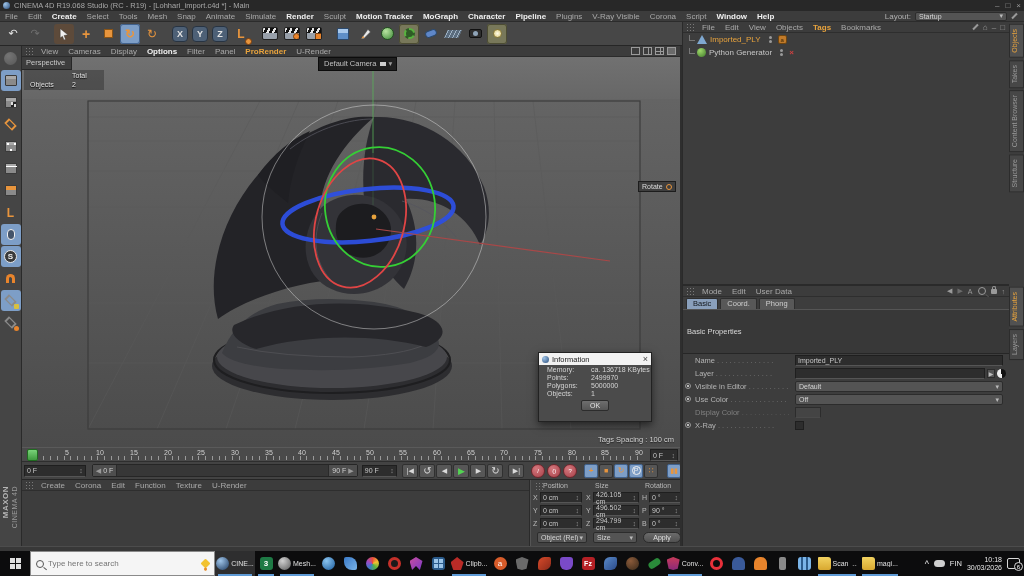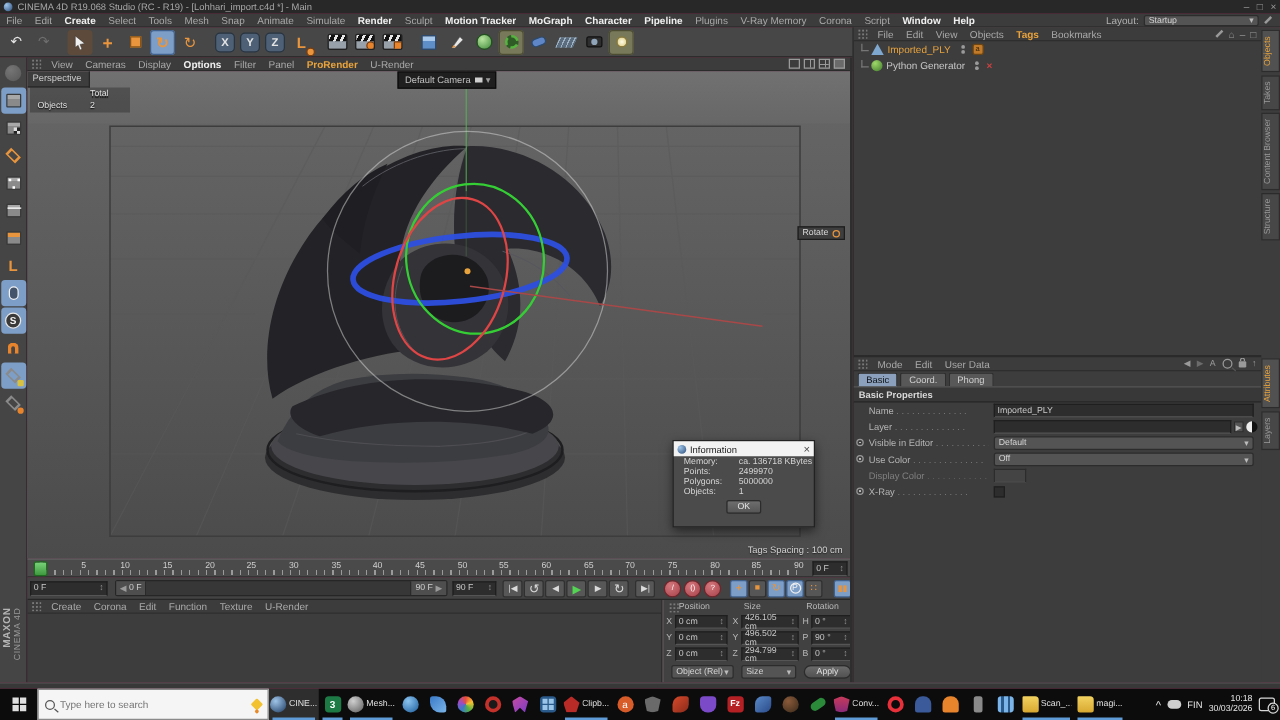--- a/index.html
+++ b/index.html
@@ -106,21 +106,21 @@
        border:1px solid #2c2c2c;padding:4px 1px;text-align:center}
   .vtab.act{color:#e8a33d;background:#515151}
   .treerow{display:flex;align-items:center;height:13px;font-size:8px}
   .elbow{width:6px;height:6px;border-left:1px solid #777;border-bottom:1px solid #777;margin:0 2px 4px 6px}
   .vdots{display:flex;flex-direction:column;gap:1px;margin-left:8px}
   .vdots i{width:3px;height:3px;border-radius:50%;background:#9a9a9a}
   .tabbtn{height:11px;padding:0 6px;background:#585858;border:1px solid #2e2e2e;border-bottom:none;
        border-radius:2px 2px 0 0;color:#cfcfcf;font-size:7.5px;display:flex;align-items:center;margin-right:2px}
   .tabbtn.act{background:#8aa0bc;color:#101418}
   .secbar{background:#383838;border-top:1px solid #555;border-bottom:1px solid #262626;color:#d8d8d8;
-       font-size:7.5px;font-weight:bold;padding:1px 4px}
+       font-size:7.5px;font-weight:normal;padding:17px 4px}
   .arow{position:relative;height:13px}
   .alabel{position:absolute;left:12px;top:2px;color:#b4b4b4;font-size:7.5px;white-space:nowrap;overflow:hidden;width:96px}
   .alabel::after{content:" . . . . . . . . . . . . . . ";color:#7c7c7c}
   .acirc{position:absolute;left:2px;top:3px;width:6px;height:6px;border:1px solid #9a9a9a;border-radius:50%;background:radial-gradient(#bbb 25%,transparent 30%)}
 
   
   .statusstrip{left:0;top:546px;width:1024px;height:5px;background:#383838;border-top:1px solid #4c4c4c;position:absolute}
   .taskbar{left:0;top:551px;width:1024px;height:25px;background:#0c0c0d;display:flex;align-items:stretch;position:absolute;z-index:40}
   .startbtn{width:30px;display:flex;align-items:center;justify-content:center}
   .winlogo{display:grid;grid-template-columns:5px 5px;grid-template-rows:5px 5px;gap:1px}
@@ -170,21 +170,21 @@
     <span class="mi">Snap</span>
     <span class="mi">Animate</span>
     <span class="mi">Simulate</span>
     <span class="mi br">Render</span>
     <span class="mi">Sculpt</span>
     <span class="mi br">Motion Tracker</span>
     <span class="mi br">MoGraph</span>
     <span class="mi br">Character</span>
     <span class="mi br">Pipeline</span>
     <span class="mi">Plugins</span>
-    <span class="mi">V-Ray Memory</span>
+    <span class="mi">V-Ray Visible</span>
     <span class="mi">Corona</span>
     <span class="mi">Script</span>
     <span class="mi br">Window</span>
     <span class="mi br">Help</span>
     <span style="margin-left:auto;color:#b0b0b0">Layout:</span>
     <span class="drop" style="position:static;width:92px;margin:0 4px;height:9px">
       <span>Startup</span>
       <span class="st">▾</span>
     </span>
     <span style="width:7px;height:2px;background:#9a9a9a;transform:rotate(-45deg);margin-right:6px"></span>

